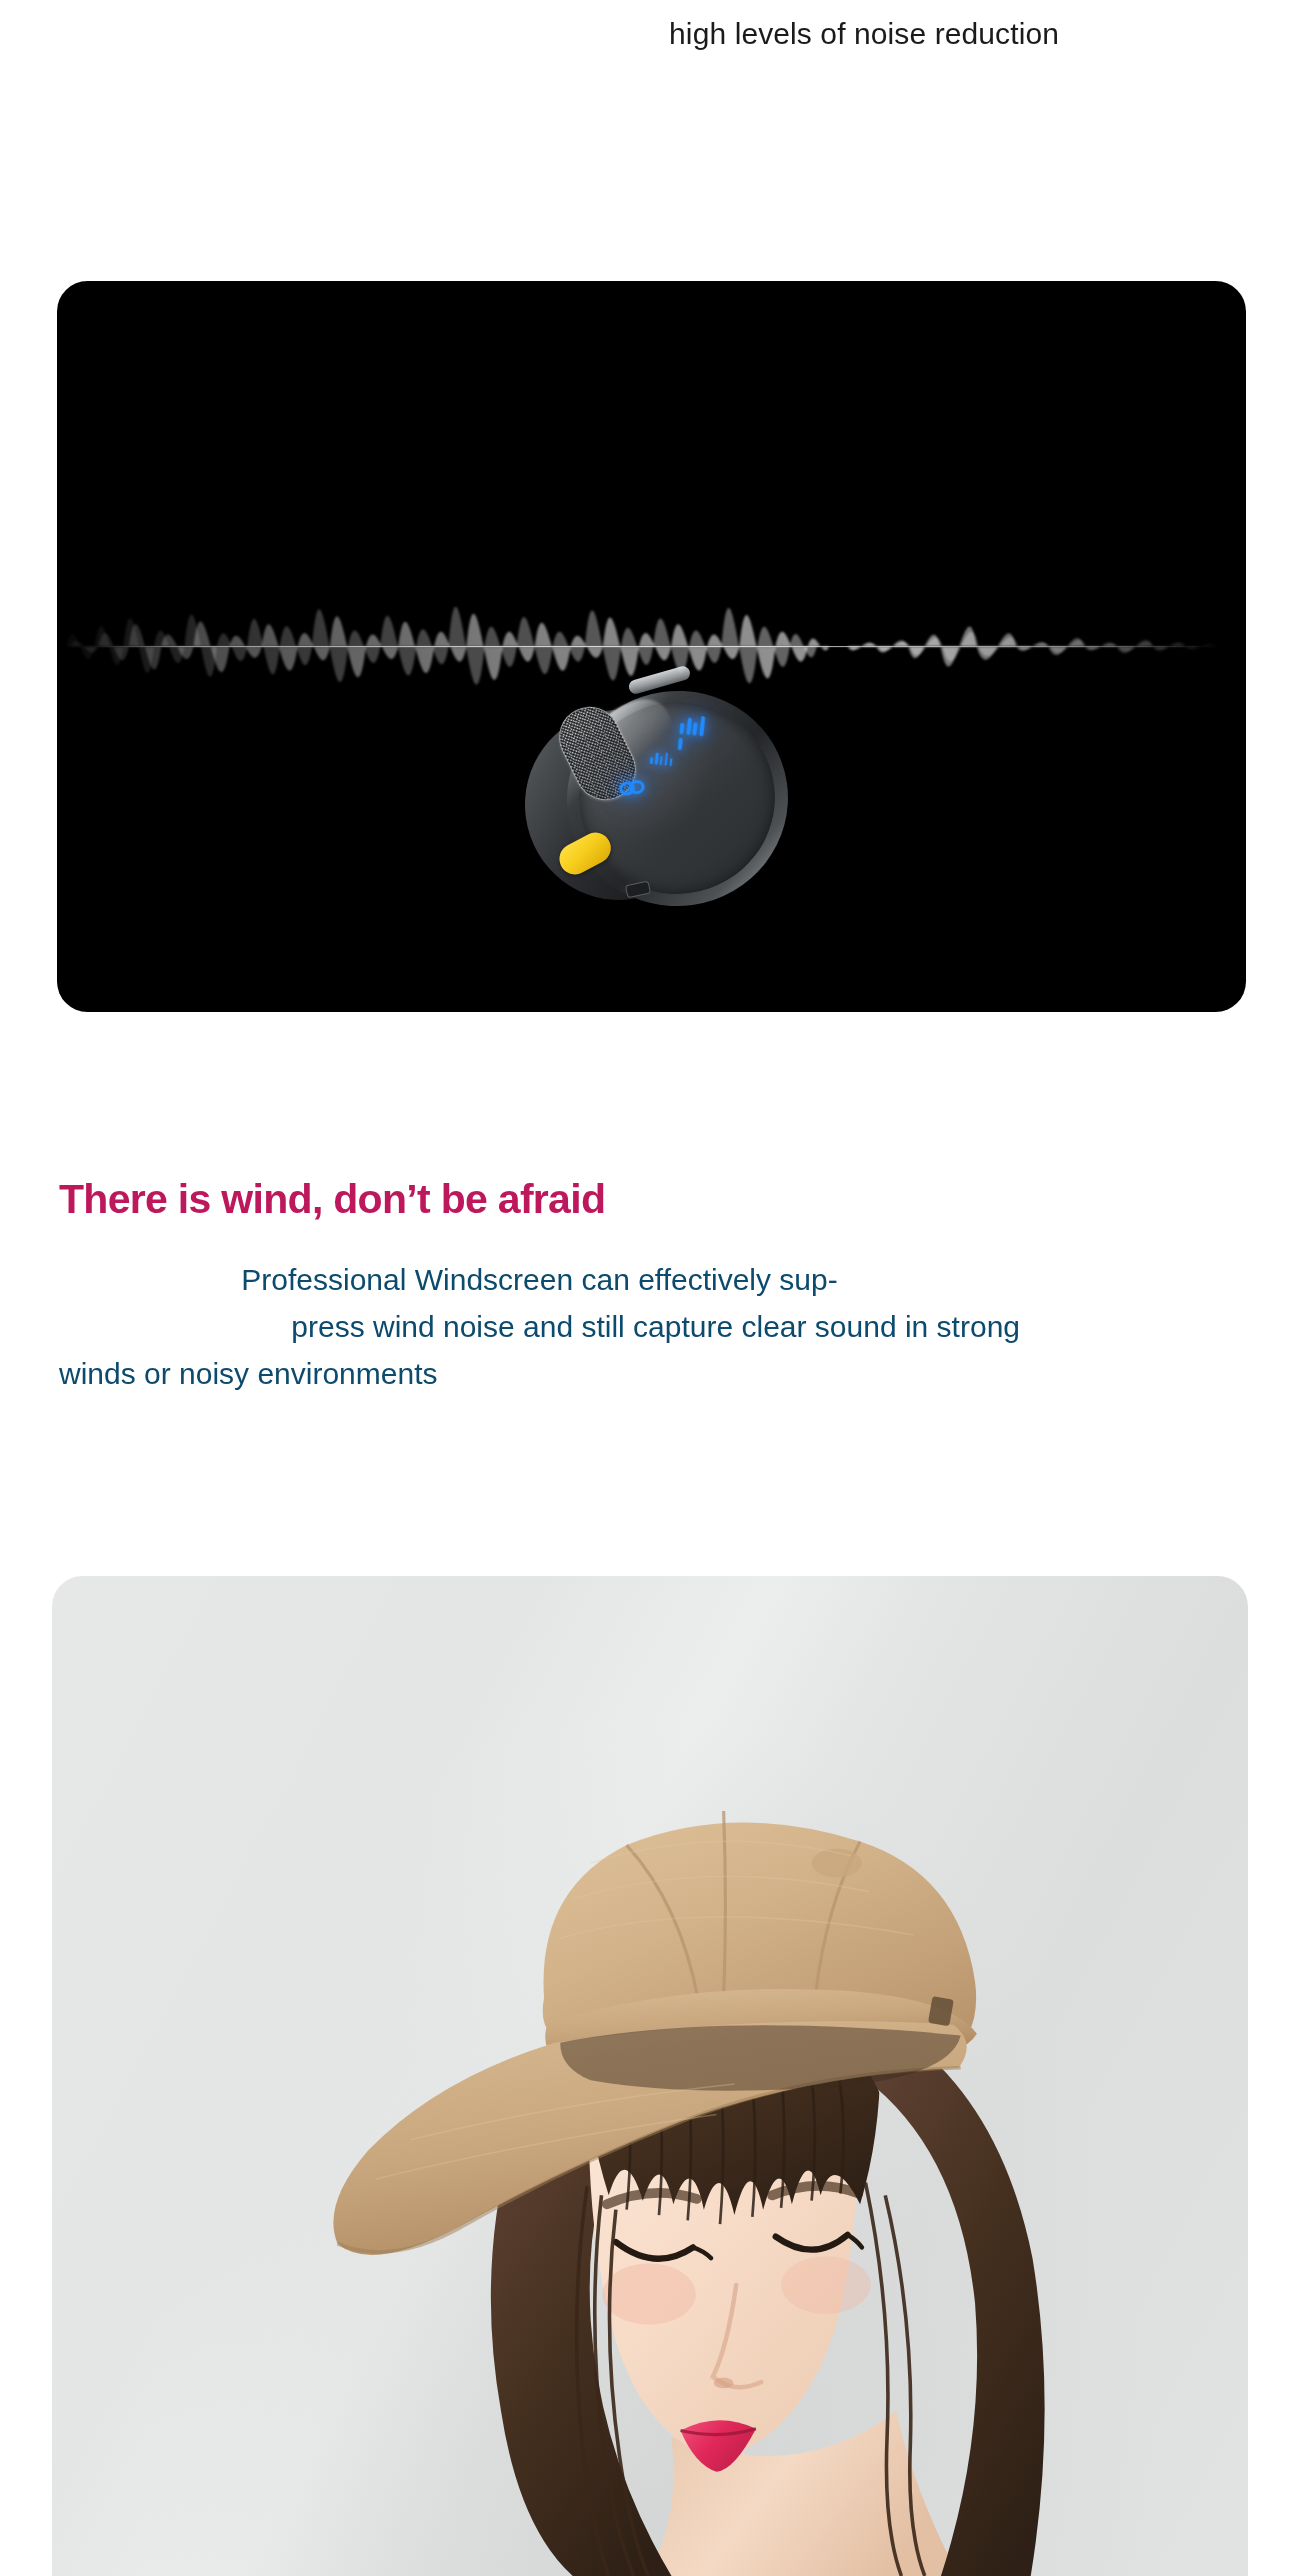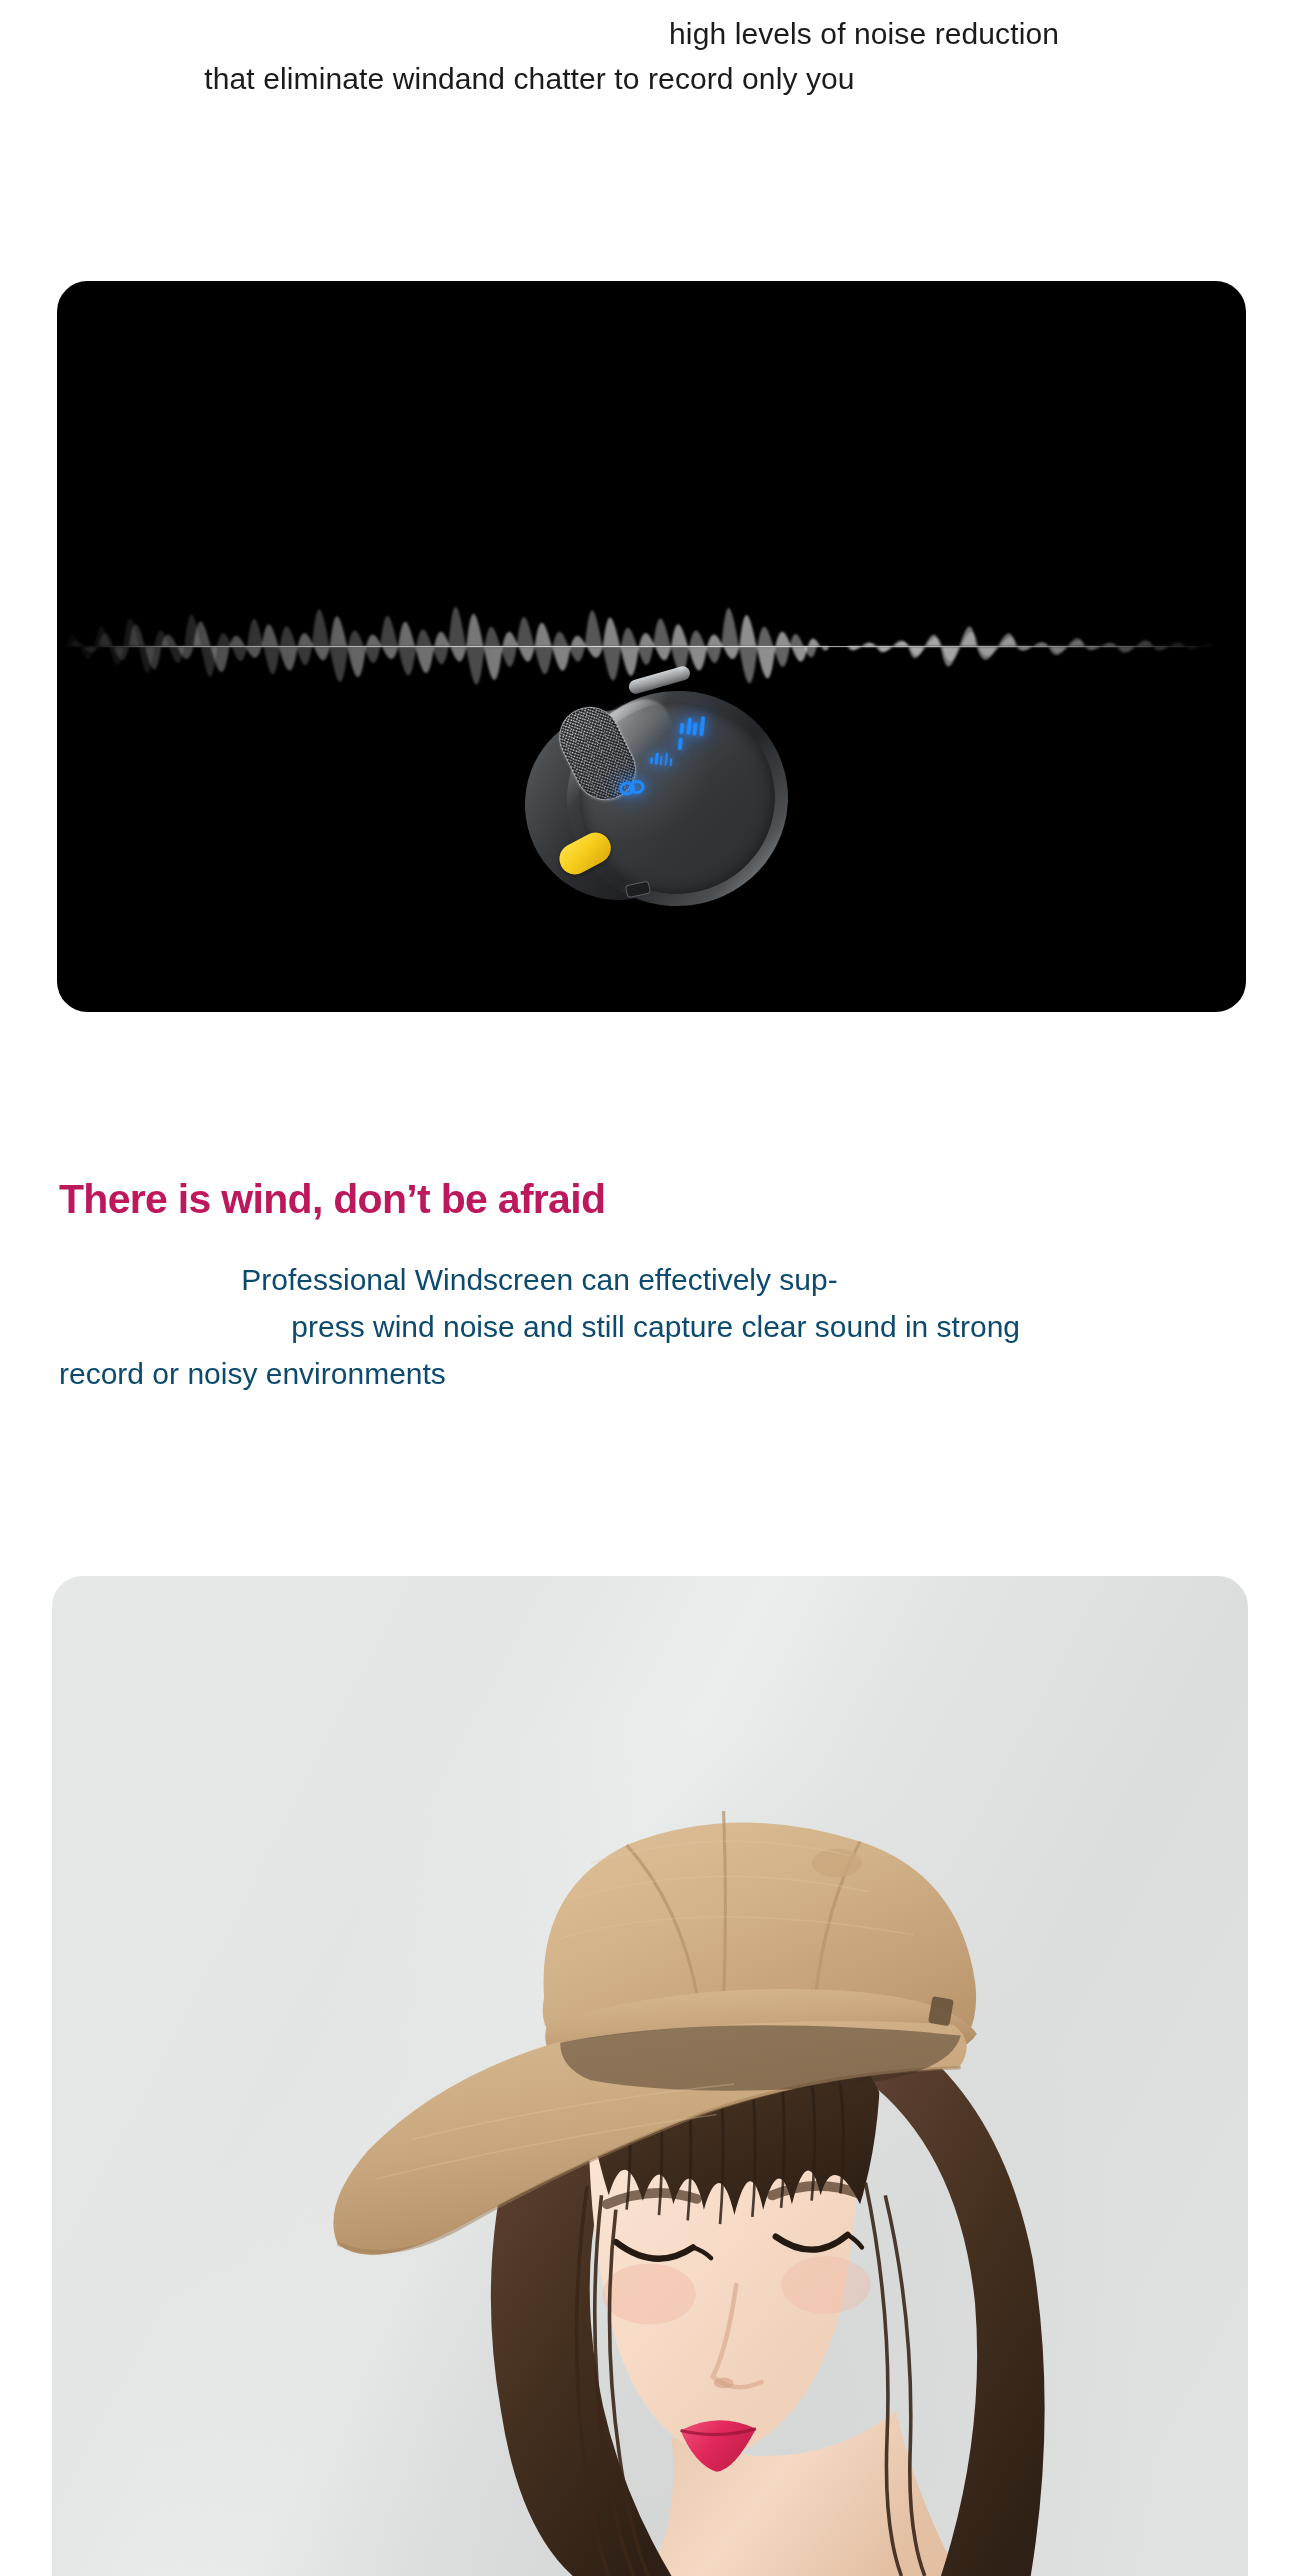--- a/index.html
+++ b/index.html
@@ -262,21 +262,20 @@
   
   .model { position: absolute; left: 0; top: 0; width: 100%; height: 100%; }
 </style>
 </head>
 <body>
 
 <div class="page">
 
   <div class="intro">
     <span class="line1">high levels of noise reduction</span>
-    <span class="line2">that eliminate windand chatter to record only you</span>
   </div>
 
   <div class="hero-card">
 
     <svg class="wave-layer" viewBox="0 0 1324 814" preserveAspectRatio="none">
       <defs>
         <linearGradient id="wgA" x1="0" y1="0" x2="1" y2="0">
           <stop offset="0%" stop-color="#ffffff" stop-opacity="0.05"></stop>
           <stop offset="18%" stop-color="#ffffff" stop-opacity="0.30"></stop>
           <stop offset="60%" stop-color="#ffffff" stop-opacity="0.50"></stop>
@@ -382,21 +381,21 @@
         </div>
       </div>
     </div>
   </div>
 
   <h2 class="section-title">There is wind, don’t be afraid</h2>
 
   <div class="section-body">
     <span class="l1">Professional Windscreen can effectively sup-</span>
     <span class="l2">press wind noise and still capture clear sound in strong</span>
-    <span class="l3">record or noisy environments</span>
+    <span class="l3">winds or noisy environments</span>
   </div>
 
   <div class="photo-card">
     <div class="vignette"></div>
 
     <svg class="model" viewBox="0 0 1332 1114" preserveAspectRatio="xMidYMax slice">
       <defs>
         <linearGradient id="capG" x1="0.1" y1="0" x2="0.9" y2="1">
           <stop offset="0%" stop-color="#ddbf97"></stop>
           <stop offset="40%" stop-color="#d2b289"></stop>

